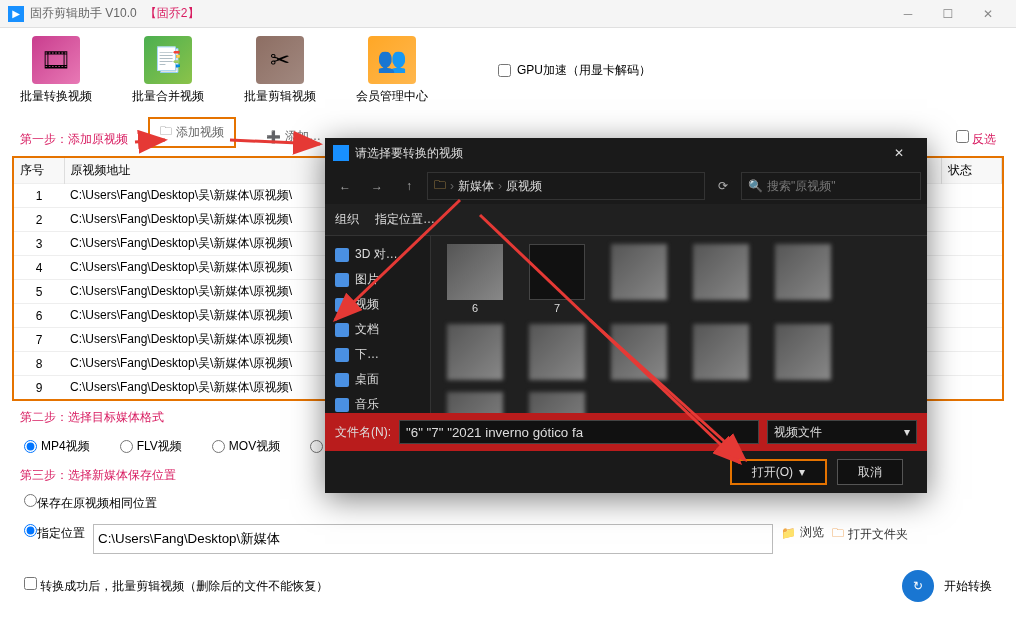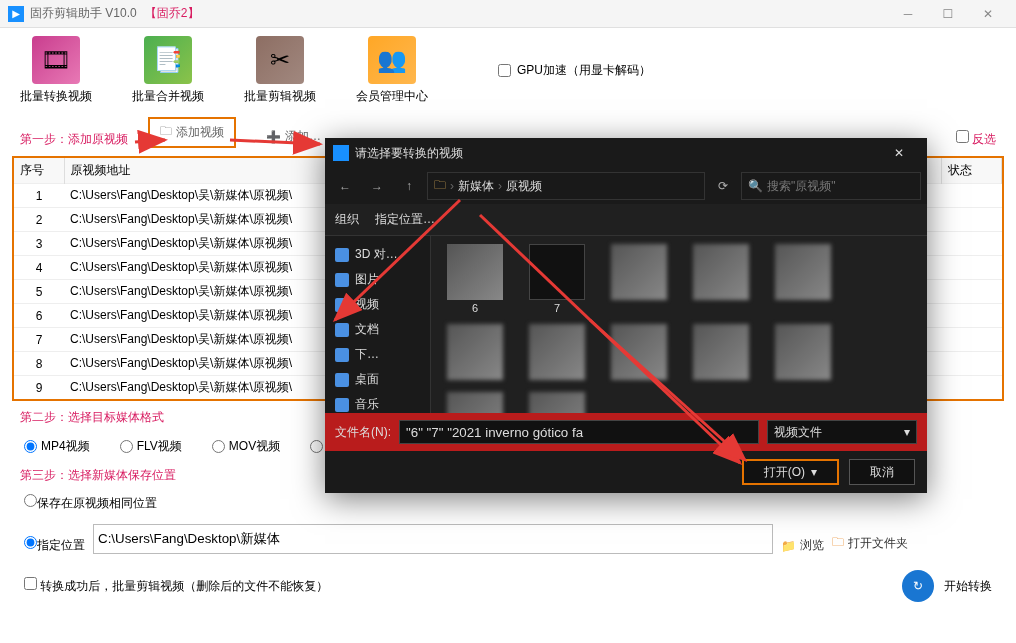--- a/index.html
+++ b/index.html
@@ -22,21 +22,21 @@
 .step .btn{border:2px solid #e57300;padding:3px 10px;display:inline-flex;align-items:center;gap:4px;color:#666;cursor:pointer}
 .step .btn2{padding:3px 10px;display:inline-flex;align-items:center;gap:4px;color:#666;cursor:pointer}
 .rc{margin-left:auto}
 .tblw{margin:4px 12px;border:2px solid #e57300}
 table{width:100%;border-collapse:collapse;background:#fff}
 th{background:#f8f8f8;text-align:left;padding:4px 6px;border-right:1px solid #ddd;font-weight:normal}
 td{padding:3px 6px;border-top:1px solid #eee}
 td:first-child{width:50px;text-align:center}
 .fmts{padding:8px 24px;display:flex;gap:30px}
 .fmts label{display:flex;align-items:center;gap:4px}
-.saver{padding:6px 24px;display:flex;align-items:flex-end;gap:8px}
+.saver{padding:6px 24px;display:flex;align-items:flex-start;gap:8px}
 .saver input[type=text]{flex:0 0 680px;height:22px;border:1px solid #bbb;padding:14px 4px}
 .lbtn{display:inline-flex;align-items:center;gap:4px;cursor:pointer;color:#333}
 .foot{padding:10px 24px;display:flex;align-items:center}
 .startbtn{margin-left:auto;display:flex;align-items:center;gap:10px;cursor:pointer}
 .startbtn .ric{width:32px;height:32px;border-radius:50%;background:#1976d2;display:flex;align-items:center;justify-content:center;color:#fff}
 
 
 .dlg{position:absolute;left:325px;top:138px;width:602px;height:355px;background:#202020;color:#ddd;box-shadow:0 6px 30px rgba(0,0,0,.5);display:flex;flex-direction:column}
 .dlg .dh{height:30px;background:#1a1a1a;display:flex;align-items:center;padding:0 8px}
 .dlg .dh .dic{width:16px;height:16px;background:#1890ff;margin-right:6px}
@@ -54,21 +54,21 @@
 .dlg .sit .sic{width:14px;height:14px;background:#4a90e2;border-radius:2px}
 .dlg .files{flex:1;padding:8px;display:flex;flex-wrap:wrap;gap:10px;align-content:flex-start;overflow:hidden}
 .dlg .thumb{width:72px;display:flex;flex-direction:column;align-items:center;gap:2px;cursor:pointer}
 .dlg .thumb .timg{width:56px;height:56px;background:linear-gradient(135deg,#555,#888)}
 .dlg .thumb .tlbl{font-size:11px;color:#ddd}
 .dlg .thumb.blk .timg{background:#111;border:1px solid #444}
 .dlg .thumb.blur .timg{filter:blur(2px)}
 .dlg .btr{height:38px;display:flex;align-items:center;padding:0 10px;gap:8px;background:#b91c1c}
 .dlg .btr .fnin{flex:1;height:24px;background:#111;border:1px solid #444;color:#ddd;padding:0 6px}
 .dlg .btr .sel{width:150px;height:24px;background:#111;border:1px solid #444;display:flex;align-items:center;padding:0 6px}
-.dlg .btns{height:42px;display:flex;align-items:center;justify-content:flex-end;padding:0 12px;gap:10px;background:#1a1a1a}
+.dlg .btns{height:42px;display:flex;align-items:center;justify-content:flex-end;padding:0 24px;gap:10px;background:#1a1a1a}
 .dlg .dbtn{height:26px;padding:0 20px;background:#111;border:1px solid #555;display:flex;align-items:center;cursor:pointer}
 .dlg .dbtn.primary{border:2px solid #e57300}
 
 
 .arrows{position:absolute;left:0;top:0;width:1016px;height:643px;pointer-events:none}
 </style>
 </head>
 <body>
 
 <div class="titlebar">

